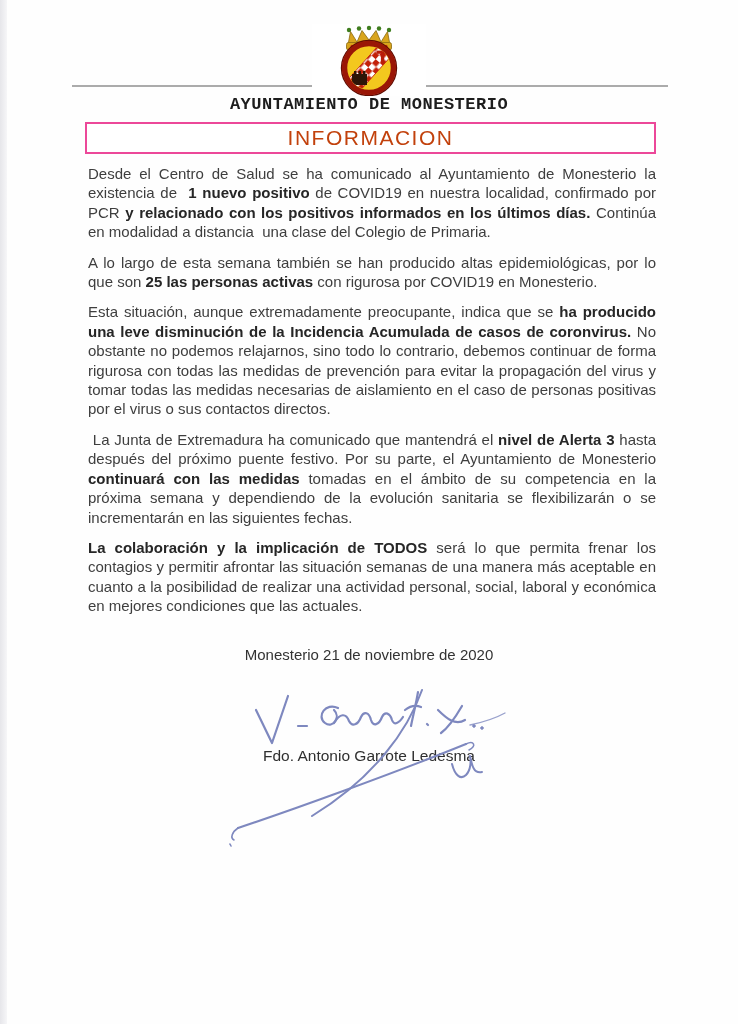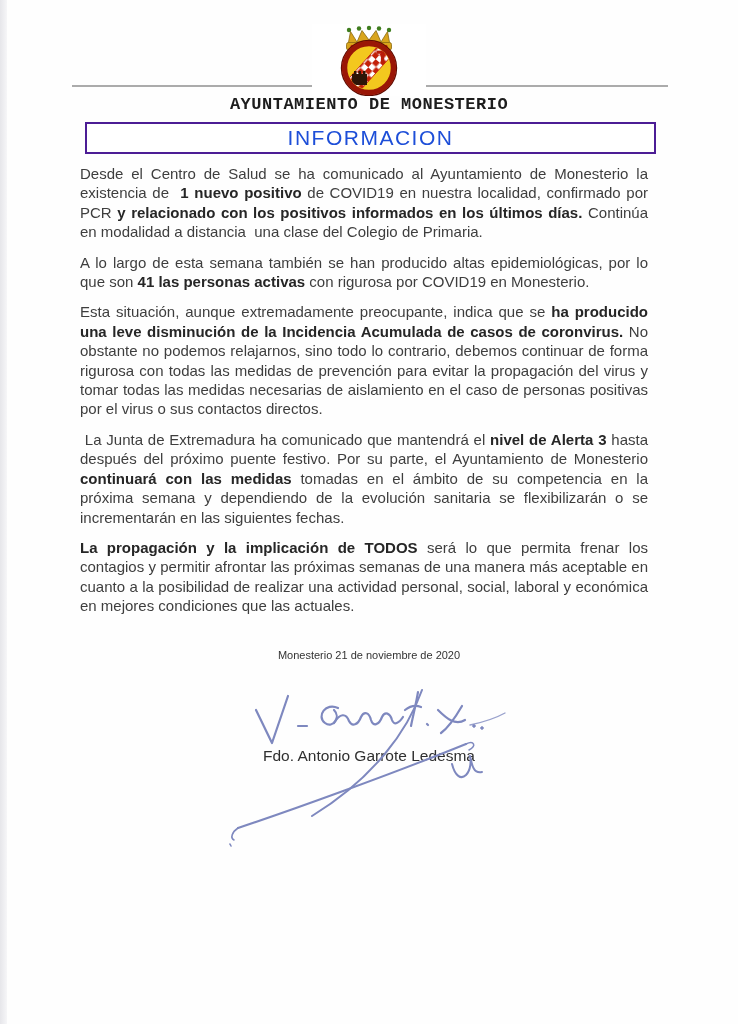--- a/index.html
+++ b/index.html
@@ -8,28 +8,28 @@
   .sheet { position:relative; width:738px; height:1024px; background:#fefefe; overflow:hidden; }
   .edge-strip { position:absolute; left:0; top:0; width:7px; height:1024px;
     background:linear-gradient(90deg,#e6e6ea,#f6f6f8); }
   .rule { position:absolute; left:72px; top:85px; width:596px; height:2px; background:var(--rule,#ababab); }
   .crest { position:absolute; left:50%; top:24px; transform:translateX(-50%);
     background:#fff; padding:0 12px; z-index:2; line-height:0; }
   .main-title { position:absolute; top:95px; left:0; width:738px; text-align:center;
     font-family:"Liberation Mono", monospace; font-weight:700; font-size:17px;
     letter-spacing:0.5px; color:#1d1d1d; }
   .banner { position:absolute; top:122px; left:85px; width:571px; height:32px;
-    border:2px solid #4c1d95; display:flex; align-items:center; justify-content:center;
-    font-size:21px; letter-spacing:1.5px; color:#1d4ed8; background:#fff; }
-  .body-text { position:absolute; top:164px; left:80px; width:568px; }
+    border:2px solid #ec4899; display:flex; align-items:center; justify-content:center;
+    font-size:21px; letter-spacing:1.5px; color:#c2410c; background:#fff; }
+  .body-text { position:absolute; top:164px; left:88px; width:568px; }
   .para { font-size:15px; line-height:19.4px; text-align:justify; margin-bottom:11px;
     color:var(--text,#3e3e3e); }
   .para .bold { font-weight:700; color:#262626; }
   .closing { position:absolute; top:645px; left:0; width:738px; text-align:center;
-    font-size:11px; line-height:20px; color:#333; z-index:2; }
+    font-size:15px; line-height:20px; color:#333; z-index:2; }
   .fdo-name { position:absolute; top:747px; left:0; width:738px; text-align:center;
     font-size:15.5px; color:#2f2f2f; z-index:2; }
   .sig { position:absolute; top:686px; left:222px; width:300px; height:170px; z-index:3;
     pointer-events:none; }
   .sig path, .sig circle { stroke:var(--ink,#7e88bf); }
 </style>
 </head>
 <body>
 
 <div class="sheet">
@@ -85,24 +85,24 @@
   </div>
 
   <div class="main-title">AYUNTAMIENTO DE MONESTERIO</div>
 
   <div class="banner">
     <span>INFORMACION</span>
   </div>
 
   <div class="body-text">
       <p class="para"><span class="">Desde el Centro de Salud se ha comunicado al Ayuntamiento de Monesterio la existencia de &nbsp;</span><span class="bold">1 nuevo positivo</span><span class=""> de COVID19 en nuestra localidad, confirmado por PCR </span><span class="bold">y relacionado con los positivos informados en los últimos días.</span><span class=""> Continúa en modalidad a distancia &nbsp;una clase del Colegio de Primaria.</span></p>
-      <p class="para"><span class="">A lo largo de esta semana también se han producido altas epidemiológicas, por lo que son </span><span class="bold">41 las personas activas</span><span class=""> con rigurosa por COVID19 en Monesterio.</span></p>
+      <p class="para"><span class="">A lo largo de esta semana también se han producido altas epidemiológicas, por lo que son </span><span class="bold">25 las personas activas</span><span class=""> con rigurosa por COVID19 en Monesterio.</span></p>
       <p class="para"><span class="">Esta situación, aunque extremadamente preocupante, indica que se </span><span class="bold">ha producido una leve disminución de la Incidencia Acumulada de casos de coronvirus.</span><span class=""> No obstante no podemos relajarnos, sino todo lo contrario, debemos continuar de forma rigurosa con todas las medidas de prevención para evitar la propagación del virus y tomar todas las medidas necesarias de aislamiento en el caso de personas positivas por el virus o sus contactos directos.</span></p>
       <p class="para"><span class="">&nbsp;La Junta de Extremadura ha comunicado que mantendrá el </span><span class="bold">nivel de Alerta 3</span><span class=""> hasta después del próximo puente festivo. Por su parte, el Ayuntamiento de Monesterio </span><span class="bold">continuará con las medidas</span><span class=""> tomadas en el ámbito de su competencia en la próxima semana y dependiendo de la evolución sanitaria se flexibilizarán o se incrementarán en las siguientes fechas.</span></p>
-      <p class="para"><span class="bold">La propagación y la implicación de TODOS</span><span class=""> será lo que permita frenar los contagios y permitir afrontar las próximas semanas de una manera más aceptable en cuanto a la posibilidad de realizar una actividad personal, social, laboral y económica en mejores condiciones que las actuales.</span></p>
+      <p class="para"><span class="bold">La colaboración y la implicación de TODOS</span><span class=""> será lo que permita frenar los contagios y permitir afrontar las situación semanas de una manera más aceptable en cuanto a la posibilidad de realizar una actividad personal, social, laboral y económica en mejores condiciones que las actuales.</span></p>
     </div>
 
   <div class="closing">
     <div>Monesterio 21 de noviembre de 2020</div>
   </div>
 
   <div class="fdo-name">Fdo. Antonio Garrote Ledesma</div>
 
   <svg class="sig" viewBox="0 0 300 170">
     <g fill="none" stroke-width="2.2" stroke-linecap="round" stroke-linejoin="round">

